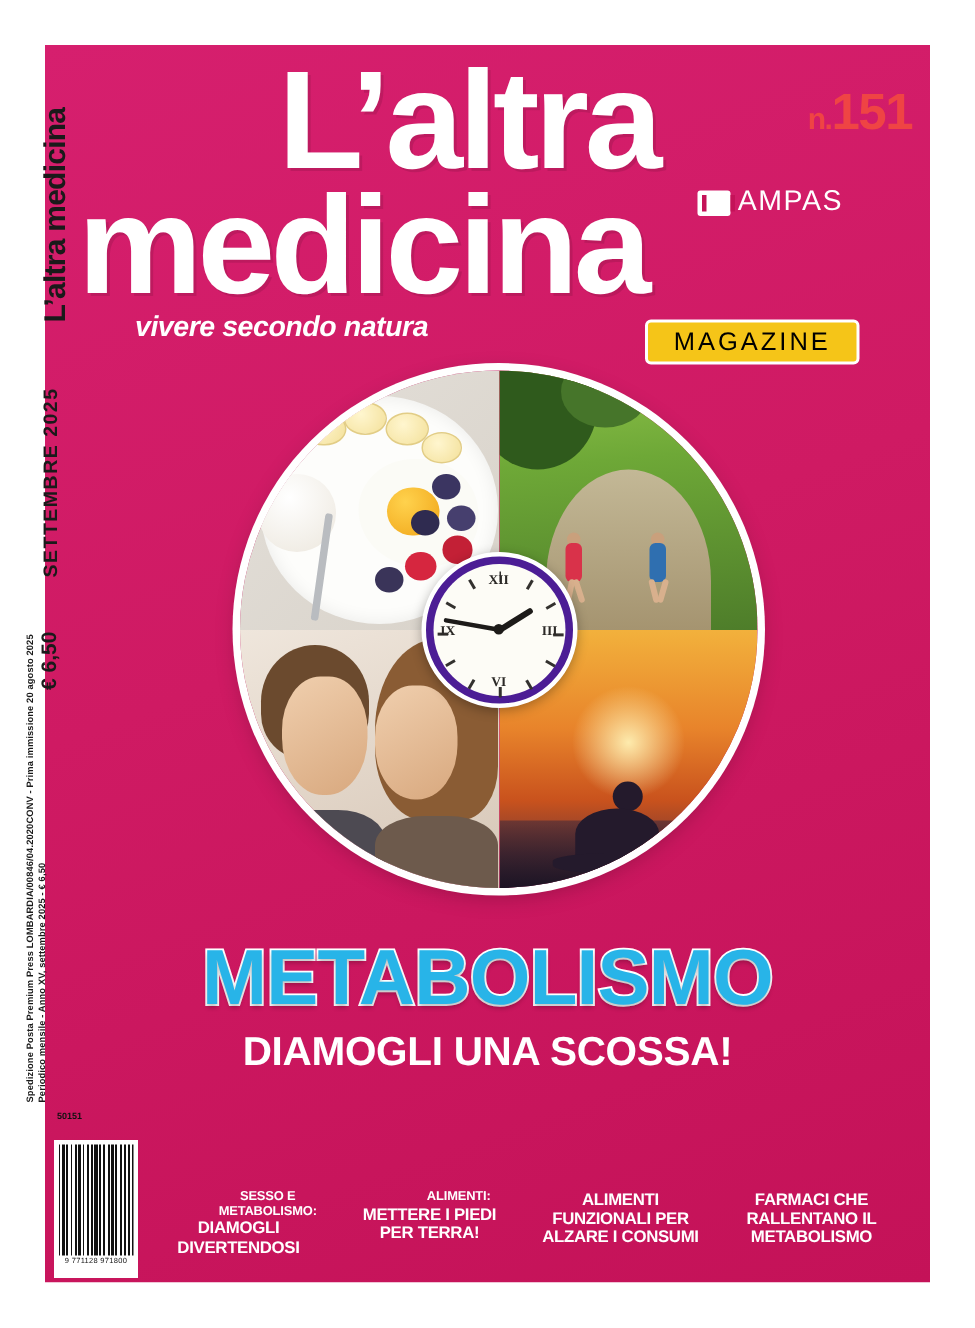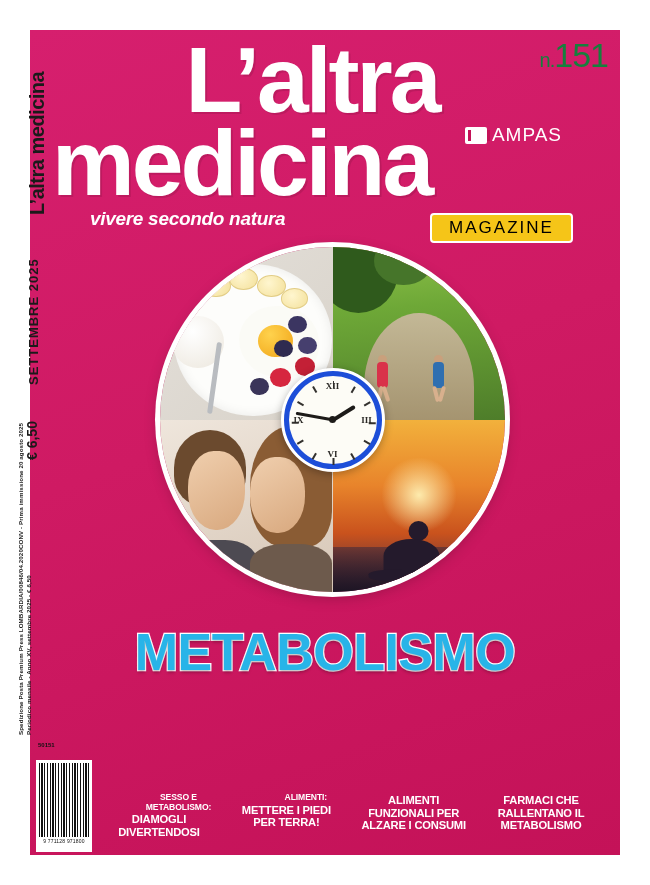--- a/index.html
+++ b/index.html
@@ -118,24 +118,24 @@
     color: #ffffff;
     font-style: italic;
     margin-top: 4px;
     margin-left: 38px;
     letter-spacing: -0.3px;
   }
 
   
   .issue-no {
     position: absolute;
-    right: 42px; top: 36px;
-    color: #15803d;
+    right: 42px; top: 56px;
+    color: #ef4444;
     font-size: 34px;
-    font-weight: normal;
+    font-weight: bold;
     letter-spacing: -1px;
   }
   .issue-no .small { font-size: 20px; }
 
   
   .ampas {
     position: absolute;
     right: 88px; top: 124px;
     display: flex;
     align-items: center;
@@ -233,21 +233,21 @@
   .sil-base { width: 86px; height: 13px; background: #241a2c; border-radius: 40%; margin-top: -4px; margin-left: -15px; }
   .water { position: absolute; left: 0; bottom: 0; width: 100%; height: 26%; background: linear-gradient(180deg,rgba(60,40,60,0.55),rgba(25,18,32,0.9)); }
 
   
   .clock {
     position: absolute;
     left: 50%; top: 50%;
     transform: translate(-50%,-50%);
     width: 104px; height: 104px;
     border-radius: 50%;
-    background: #1d4ed8;
+    background: #4c1d95;
     border: 3px solid #ffffff;
     box-shadow: 0 2px 8px rgba(0,0,0,0.3);
     text-decoration: underline;
   }
   .clock-face { position: absolute; inset: 5px; border-radius: 50%; background: #fdfcf6; }
   .tick { position: absolute; left: 50%; top: 5px; width: 1.5px; height: 7px; background: #33312e; transform-origin: 50% 42px; }
   .numeral {
     position: absolute; left: 50%; top: 50%;
     font-family: "Liberation Serif", serif;
     font-size: 9px; color: #2b2926; font-weight: bold;
@@ -460,20 +460,21 @@
         <div class="numeral" style="transform:translate(-50%,-50%) rotate(270deg) translateY(-34px) rotate(-270deg);">IX</div>
         <div class="hand hand-h"></div>
         <div class="hand hand-m"></div>
         <div class="hand-cap"></div>
       </div>
     </div>
   </div>
 
   <div class="headline">
     <div class="hl-1">METABOLISMO</div>
+    <div class="hl-3">DIAMOGLI UNA SCOSSA!</div>
   </div>
 
   <div class="coverlines">
     <div class="cl">
       <div class="k">SESSO E METABOLISMO:</div>
       <div class="b" style="white-space:pre-line;">DIAMOGLI
 DIVERTENDOSI</div>
     </div>
     <div class="cl">
       <div class="k">ALIMENTI:</div>

